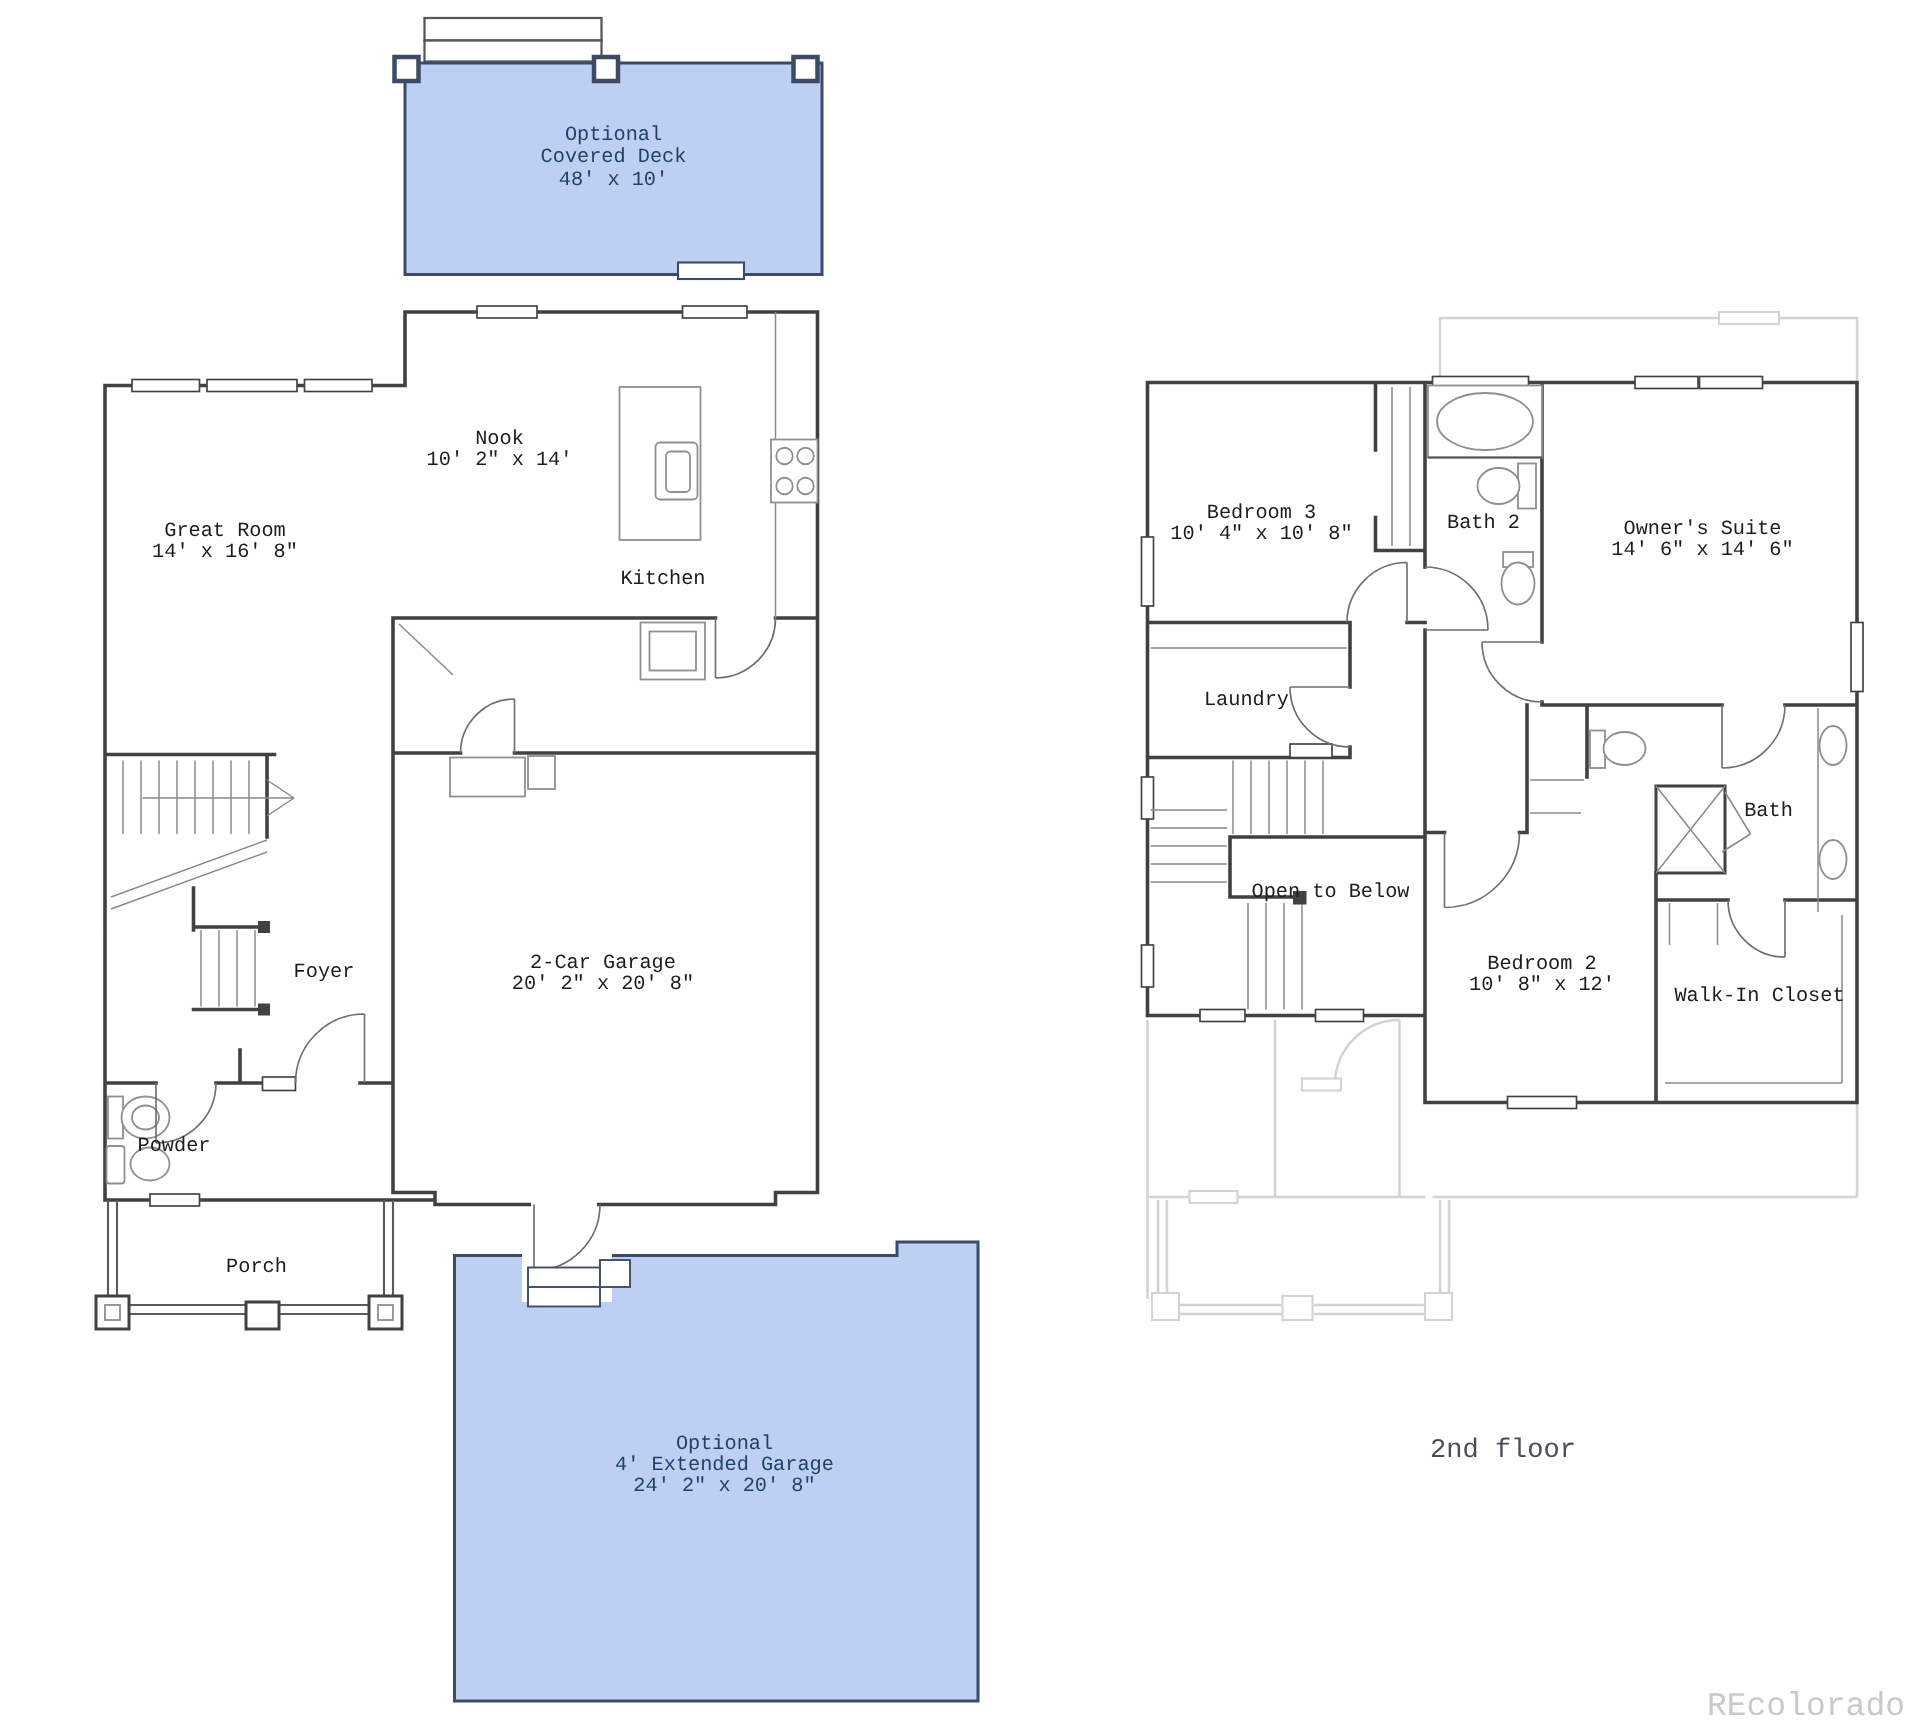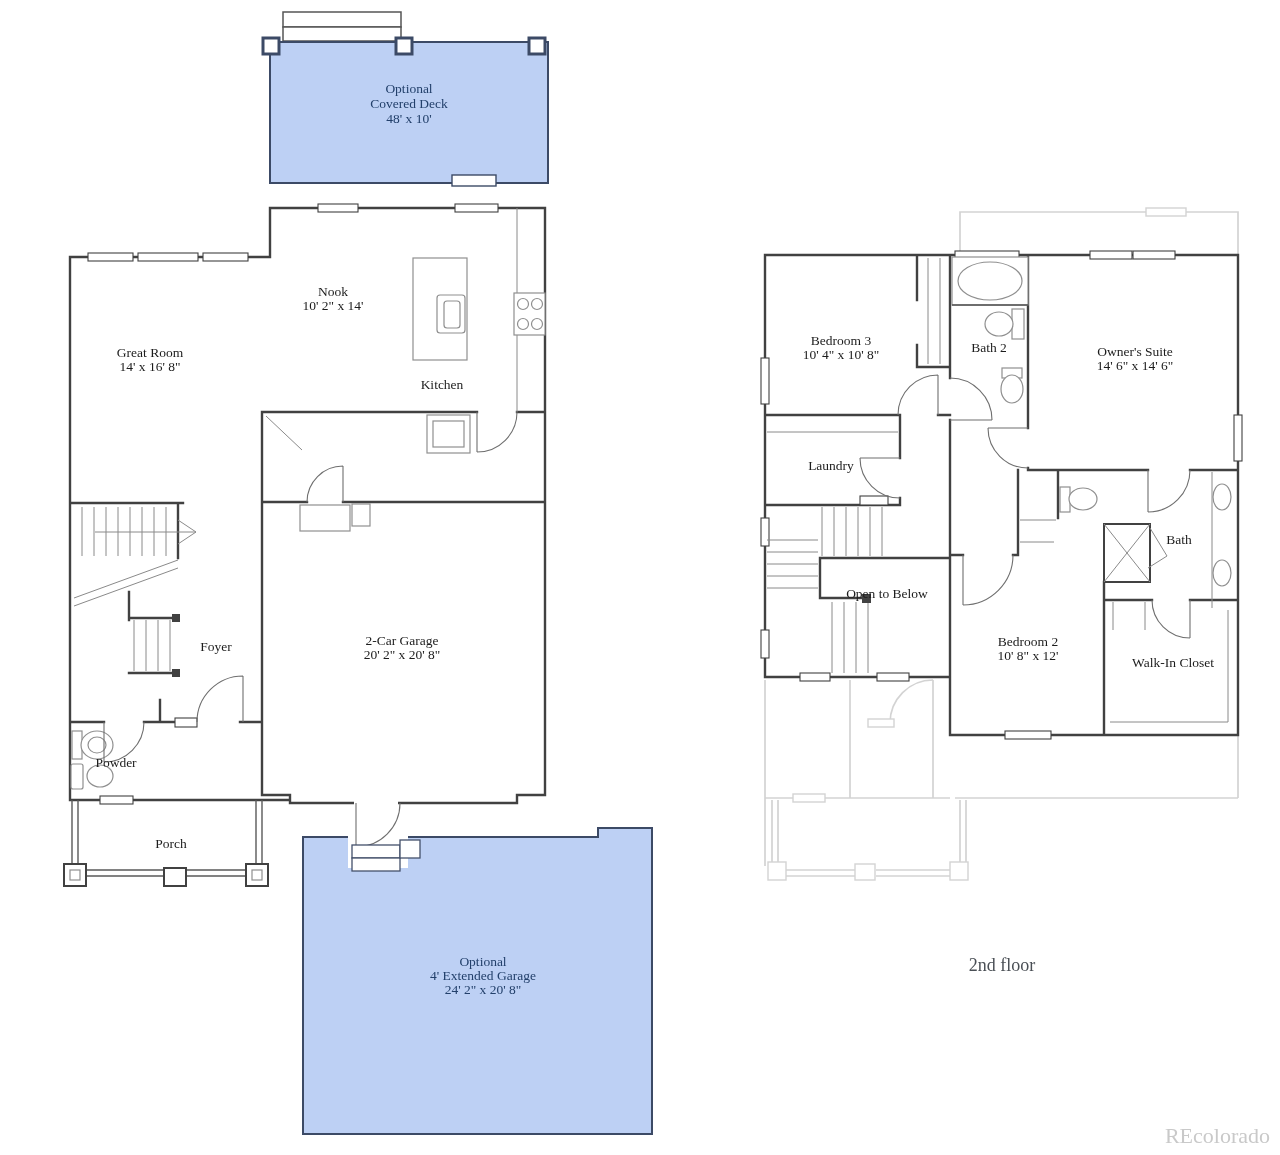--- a/index.html
+++ b/index.html
@@ -1,17 +1,17 @@
 <!DOCTYPE html>
 <html><head>
 <meta charset="utf-8">
 <style>
   html,body{margin:0;padding:0;background:#ffffff;}
   #canvas{position:relative;width:1280px;height:1155px;background:#ffffff;overflow:hidden;
-          font-family:Liberation Serif, serif;}
+          font-family:Liberation Mono, monospace;}
   svg{display:block;}
   .wall{stroke:#414141;stroke-width:2.4;fill:none;stroke-linecap:square;}
   .thin{stroke:#8a8a8a;stroke-width:1;fill:none;}
   .fix{stroke:#8f8f8f;stroke-width:1.2;fill:#ffffff;}
   .fixl{stroke:#8f8f8f;stroke-width:1.2;fill:none;}
   .arc{stroke:#6f6f6f;stroke-width:1.1;fill:none;}
   .win{fill:#ffffff;stroke:#414141;stroke-width:1.1;}
   .ghost{stroke:#d3d3d3;stroke-width:1.7;fill:none;}
   .ghostf{stroke:#d3d3d3;stroke-width:1.4;fill:#ffffff;}
   .blue{fill:#bdd0f4;stroke:#3c4a66;stroke-width:2;}

